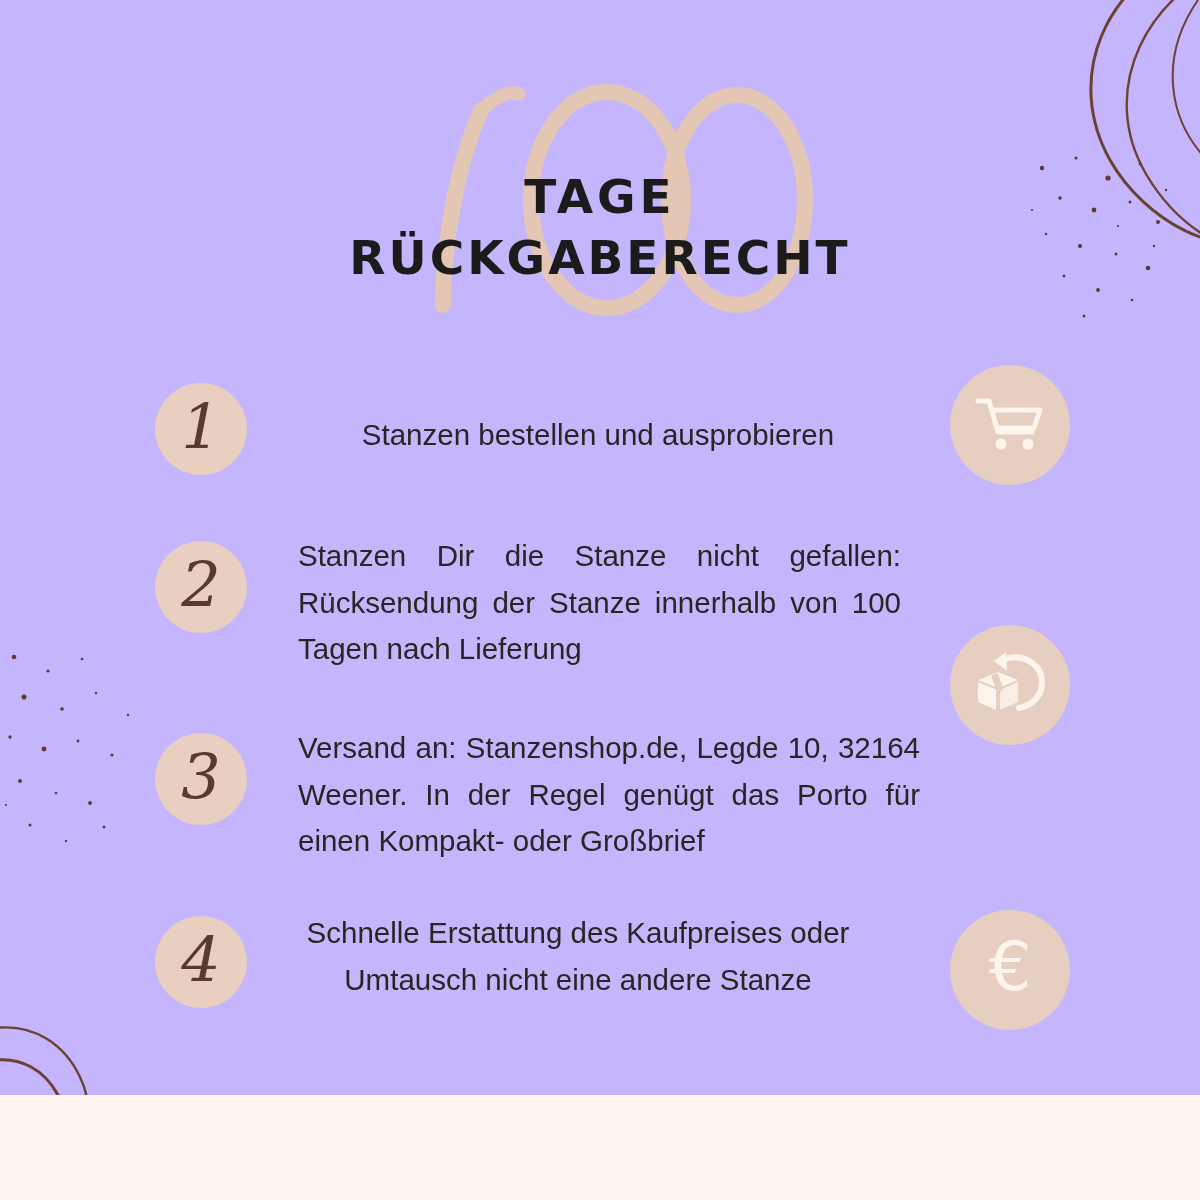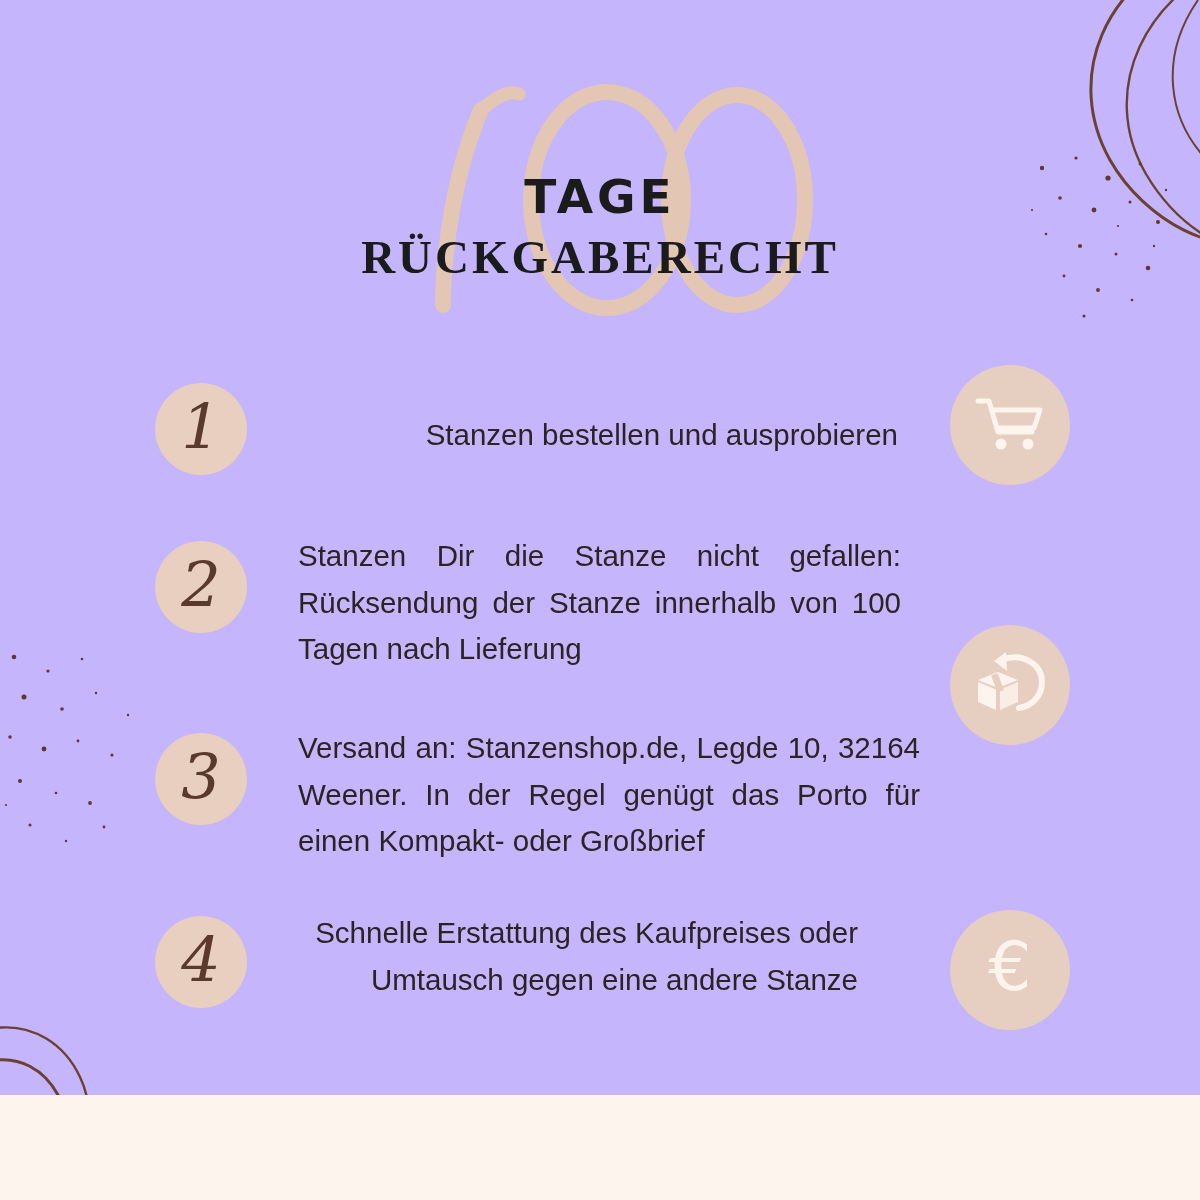--- a/index.html
+++ b/index.html
@@ -74,21 +74,20 @@
     font-family: "DejaVu Sans", sans-serif;
     font-weight: 700;
     font-size: 47px;
     letter-spacing: 4px;
     line-height: 1.3;
     color: #1b1b1b;
   }
   .hero-title .line2 {
     display: block;
     letter-spacing: 3px;
-    font-family: Liberation Serif, serif;
   }
 
   
   .steps {
     position: absolute;
     top: 370px;
     left: 0;
     width: 1200px;
   }
   .step {
@@ -119,21 +118,21 @@
     position: absolute;
     left: 298px;
     width: 620px;
     font-family: "Liberation Sans", sans-serif;
     font-size: 29.5px;
     line-height: 1.58;
     color: #2a2422;
     text-align: justify;
     text-justify: inter-word;
   }
-  .step-text.nojust { text-align: right; }
+  .step-text.nojust { text-align: center; }
 
   
   .icon-circle {
     position: absolute;
     width: 120px;
     height: 120px;
     border-radius: 50%;
     background: #e6cec0;
     display: flex;
     align-items: center;
@@ -245,21 +244,21 @@
       <div class="step-badge" style="left:155px; top:363px;">
         <span class="step-num">3</span>
       </div>
       <div class="step-text" style="top:355px; width:622px;">Versand an: Stanzenshop.de, Legde 10, 32164 Weener. In der Regel genügt das Porto für einen Kompakt- oder Großbrief</div>
     </div>
 
     <div class="step">
       <div class="step-badge" style="left:155px; top:546px;">
         <span class="step-num">4</span>
       </div>
-      <div class="step-text nojust" style="top:540px; width:560px;">Schnelle Erstattung des Kaufpreises oder Umtausch gegen eine andere Stanze</div>
+      <div class="step-text nojust" style="top:540px; width:560px;">Schnelle Erstattung des Kaufpreises oder Umtausch nicht eine andere Stanze</div>
     </div>
 
   </div>
 
   <div class="icon-circle" style="left:950px; top:365px;">
     <svg width="72" height="62" viewBox="0 0 72 62">
       <g fill="none" stroke="#fdf4ee" stroke-width="5" stroke-linecap="round" stroke-linejoin="round">
         <path d="M4 7 H15 L24 38 H58"></path>
         <path d="M19 16 H66 L60 34 H24"></path>
       </g>

